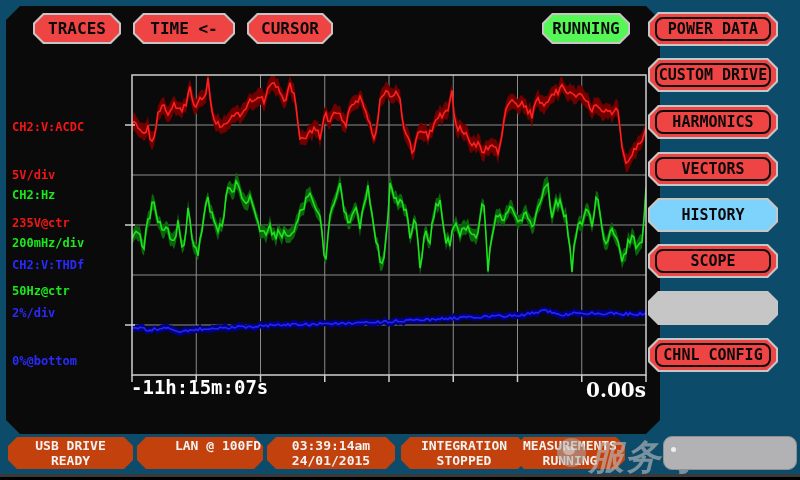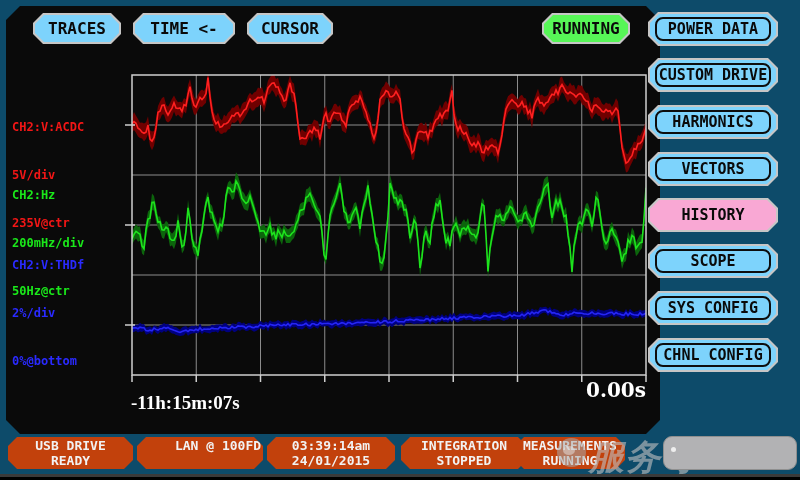--- a/index.html
+++ b/index.html
@@ -8,39 +8,39 @@
   
   .panel{position:absolute;left:6px;top:6px;width:654px;height:428px;background:#0a0a0a;
          clip-path:polygon(14px 0,640px 0,654px 14px,654px 414px,640px 428px,14px 428px,0 414px,0 14px);}
   .bottom-edge{position:absolute;left:0;top:474px;width:800px;height:3px;background:#3a3a3a;}
   .bottom-black{position:absolute;left:0;top:477px;width:800px;height:3px;background:#000;}
 
   
   .chbtn{position:absolute;}
   .chbtn .outer{position:absolute;inset:0;background:#c6c6c6;
      clip-path:polygon(10px 0,calc(100% - 10px) 0,100% 10px,100% calc(100% - 10px),calc(100% - 10px) 100%,10px 100%,0 calc(100% - 10px),0 10px);}
-  .chbtn .inner{position:absolute;inset:2px;background:#7dd3fc;display:flex;align-items:center;justify-content:center;
+  .chbtn .inner{position:absolute;inset:2px;background:#ef4444;display:flex;align-items:center;justify-content:center;
      clip-path:polygon(9px 0,calc(100% - 9px) 0,100% 9px,100% calc(100% - 9px),calc(100% - 9px) 100%,9px 100%,0 calc(100% - 9px),0 9px);}
   .chbtn .label{color:#0a0a0a;font-weight:bold;font-size:16px;letter-spacing:0;white-space:nowrap;z-index:2;}
   .topbtn{height:31px;}
   .topbtn .label{font-size:16px;}
 
   
   .skey{left:648px;width:130px;height:34px;}
   .skey .inner::after{content:"";position:absolute;left:5px;right:5px;top:3px;bottom:3px;
         border:2px solid #0d0d0d;border-radius:8px;}
   .skey .label{font-size:15px;}
   .skey.active .inner::after{display:none;}
   .green .inner{background:#57f657;}
 
   
   .ch-block{position:absolute;left:12px;font-size:12px;font-weight:bold;line-height:16px;white-space:pre;}
 
   
-  .xlab-left{position:absolute;left:131px;top:392px;color:#fff;font-weight:bold;font-size:19px;letter-spacing:0;font-family:Liberation Serif, serif;}
+  .xlab-left{position:absolute;left:131px;top:376px;color:#fff;font-weight:bold;font-size:19px;letter-spacing:0;}
   .xlab-right{position:absolute;left:540px;top:378px;width:106px;text-align:right;color:#fff;font-weight:bold;
               font-size:20px;font-family:"DejaVu Serif",serif;}
 
   
   .sbox{position:absolute;top:437px;height:32px;background:#c2410c;
      clip-path:polygon(9px 0,calc(100% - 9px) 0,100% 9px,100% calc(100% - 9px),calc(100% - 9px) 100%,9px 100%,0 calc(100% - 9px),0 9px);
      color:#f2f2f2;font-weight:bold;font-size:13px;line-height:15px;text-align:center;padding-top:1px;box-sizing:border-box;}
 
   
   .wm-circle{position:absolute;left:557px;top:438px;width:29px;height:29px;border-radius:50%;
@@ -105,35 +105,32 @@
       </div>
   </div>
   <div class="chbtn skey" style="top:152px;">
     <div class="outer"></div>
       <div class="inner">
         <span class="label">VECTORS</span>
       </div>
   </div>
   <div class="chbtn skey active green" style="top:198px;">
     <div class="outer"></div>
-      <div class="inner" style="background: #f9a8d4;">
+      <div class="inner" style="background: #7dd3fc;">
         <span class="label">HISTORY</span>
       </div>
   </div>
   <div class="chbtn skey" style="top:244px;">
     <div class="outer"></div>
       <div class="inner">
         <span class="label">SCOPE</span>
       </div>
   </div>
   <div class="chbtn skey" style="top:291px;">
     <div class="outer"></div>
-      <div class="inner">
-        <span class="label">SYS CONFIG</span>
-      </div>
   </div>
   <div class="chbtn skey" style="top:338px;">
     <div class="outer"></div>
       <div class="inner">
         <span class="label">CHNL CONFIG</span>
       </div>
   </div>
 
   <div class="ch-block" style="top: 87px; color: rgb(242, 22, 22);">
     <div>CH2:V:ACDC</div>

